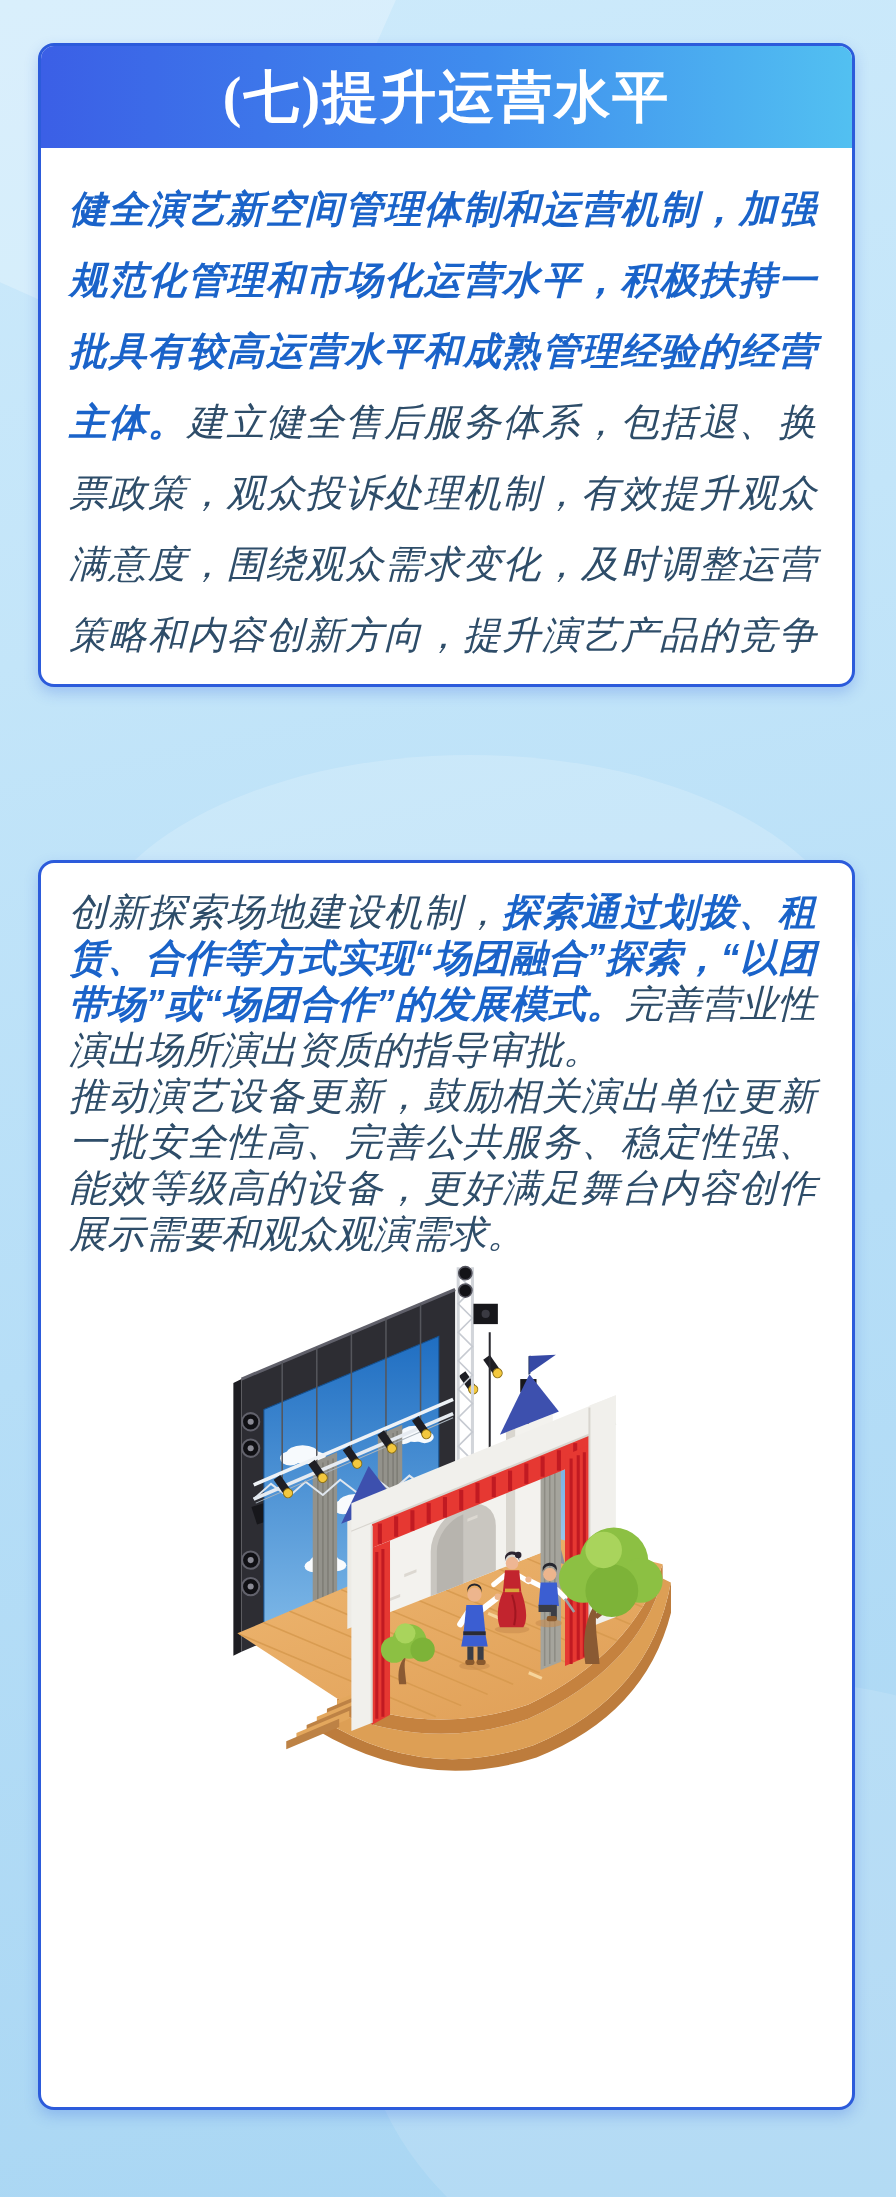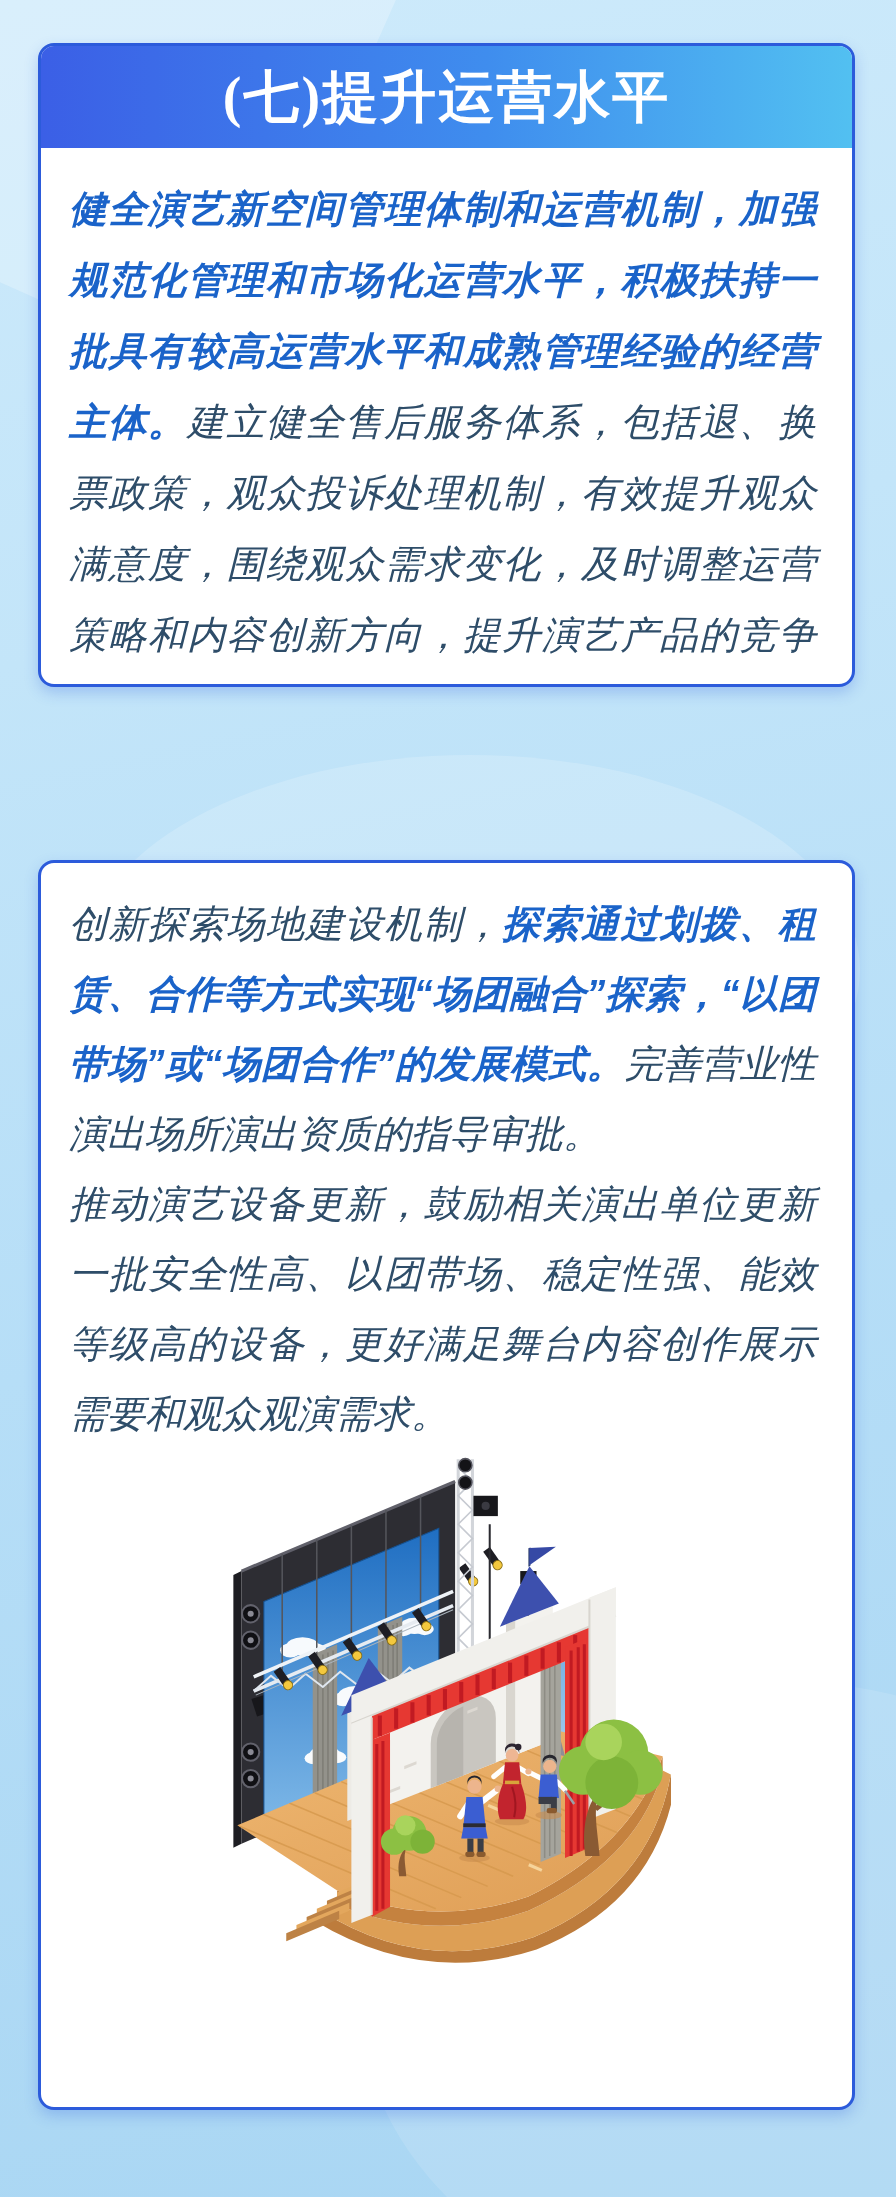--- a/index.html
+++ b/index.html
@@ -26,21 +26,21 @@
     height:102px;display:flex;align-items:center;justify-content:center;
     background:linear-gradient(90deg,#3b5fe6 0%,#3f8dee 55%,#52c0f1 100%);
   }
   .banner-title{
     margin:0;color:#ffffff;font-family:"Liberation Serif","DejaVu Serif",serif;
     font-weight:700;font-size:56px;letter-spacing:2px;line-height:1;
   }
   .card-body{padding:26px 36px 0 28px;font-style:italic;}
   .card-body p{margin:0;font-size:38px;line-height:71px;text-align:justify;
     color:#2e4d69;font-weight:400;}
-  #card-8 .card-body p{line-height:70px;}
+  #card-8 .card-body p{line-height:46px;}
   .seg{color:#2e4d69;}
   .seg-em{color:#1a63c9;font-weight:700;}
   .illustration-wrap{display:flex;justify-content:center;margin-top:2px;}
 </style>
 </head>
 <body>
 
 <div class="page">
 
   <div class="bg-shape" id="bgA"></div>
@@ -52,21 +52,21 @@
       <h2 class="banner-title">(七)提升运营水平</h2>
     </header>
     <div class="card-body">
       <p><span class="seg-em">健全演艺新空间管理体制和运营机制，加强规范化管理和市场化运营水平，积极扶持一批具有较高运营水平和成熟管理经验的经营主体。</span><span class="seg">建立健全售后服务体系，包括退、换票政策，观众投诉处理机制，有效提升观众满意度，围绕观众需求变化，及时调整运营策略和内容创新方向，提升演艺产品的竞争力和吸引力。</span></p>
     </div>
   </section>
 
   <section class="card" id="card-8">
     <div class="card-body">
       <p><span class="seg">创新探索场地建设机制，</span><span class="seg-em">探索通过划拨、租赁、合作等方式实现“场团融合”探索，“以团带场”或“场团合作”的发展模式。</span><span class="seg">完善营业性演出场所演出资质的指导审批。</span></p>
-      <p><span class="seg">推动演艺设备更新，鼓励相关演出单位更新一批安全性高、以团带场、稳定性强、能效等级高的设备，更好满足舞台内容创作展示需要和观众观演需求。</span></p>
+      <p><span class="seg">推动演艺设备更新，鼓励相关演出单位更新一批安全性高、完善公共服务、稳定性强、能效等级高的设备，更好满足舞台内容创作展示需要和观众观演需求。</span></p>
     </div>
 
     <div class="illustration-wrap">
       <svg viewBox="0 0 440 520" width="448" height="529" xmlns="http://www.w3.org/2000/svg">
         <defs>
           <linearGradient id="gSkyOuter" x1="0" y1="0" x2="0" y2="1">
             <stop offset="0" stop-color="#1f6ec2"></stop>
               <stop offset="1" stop-color="#7ab5e6"></stop>
           </linearGradient>
           <linearGradient id="gSkyInner" x1="0" y1="0" x2="0.4" y2="1">

